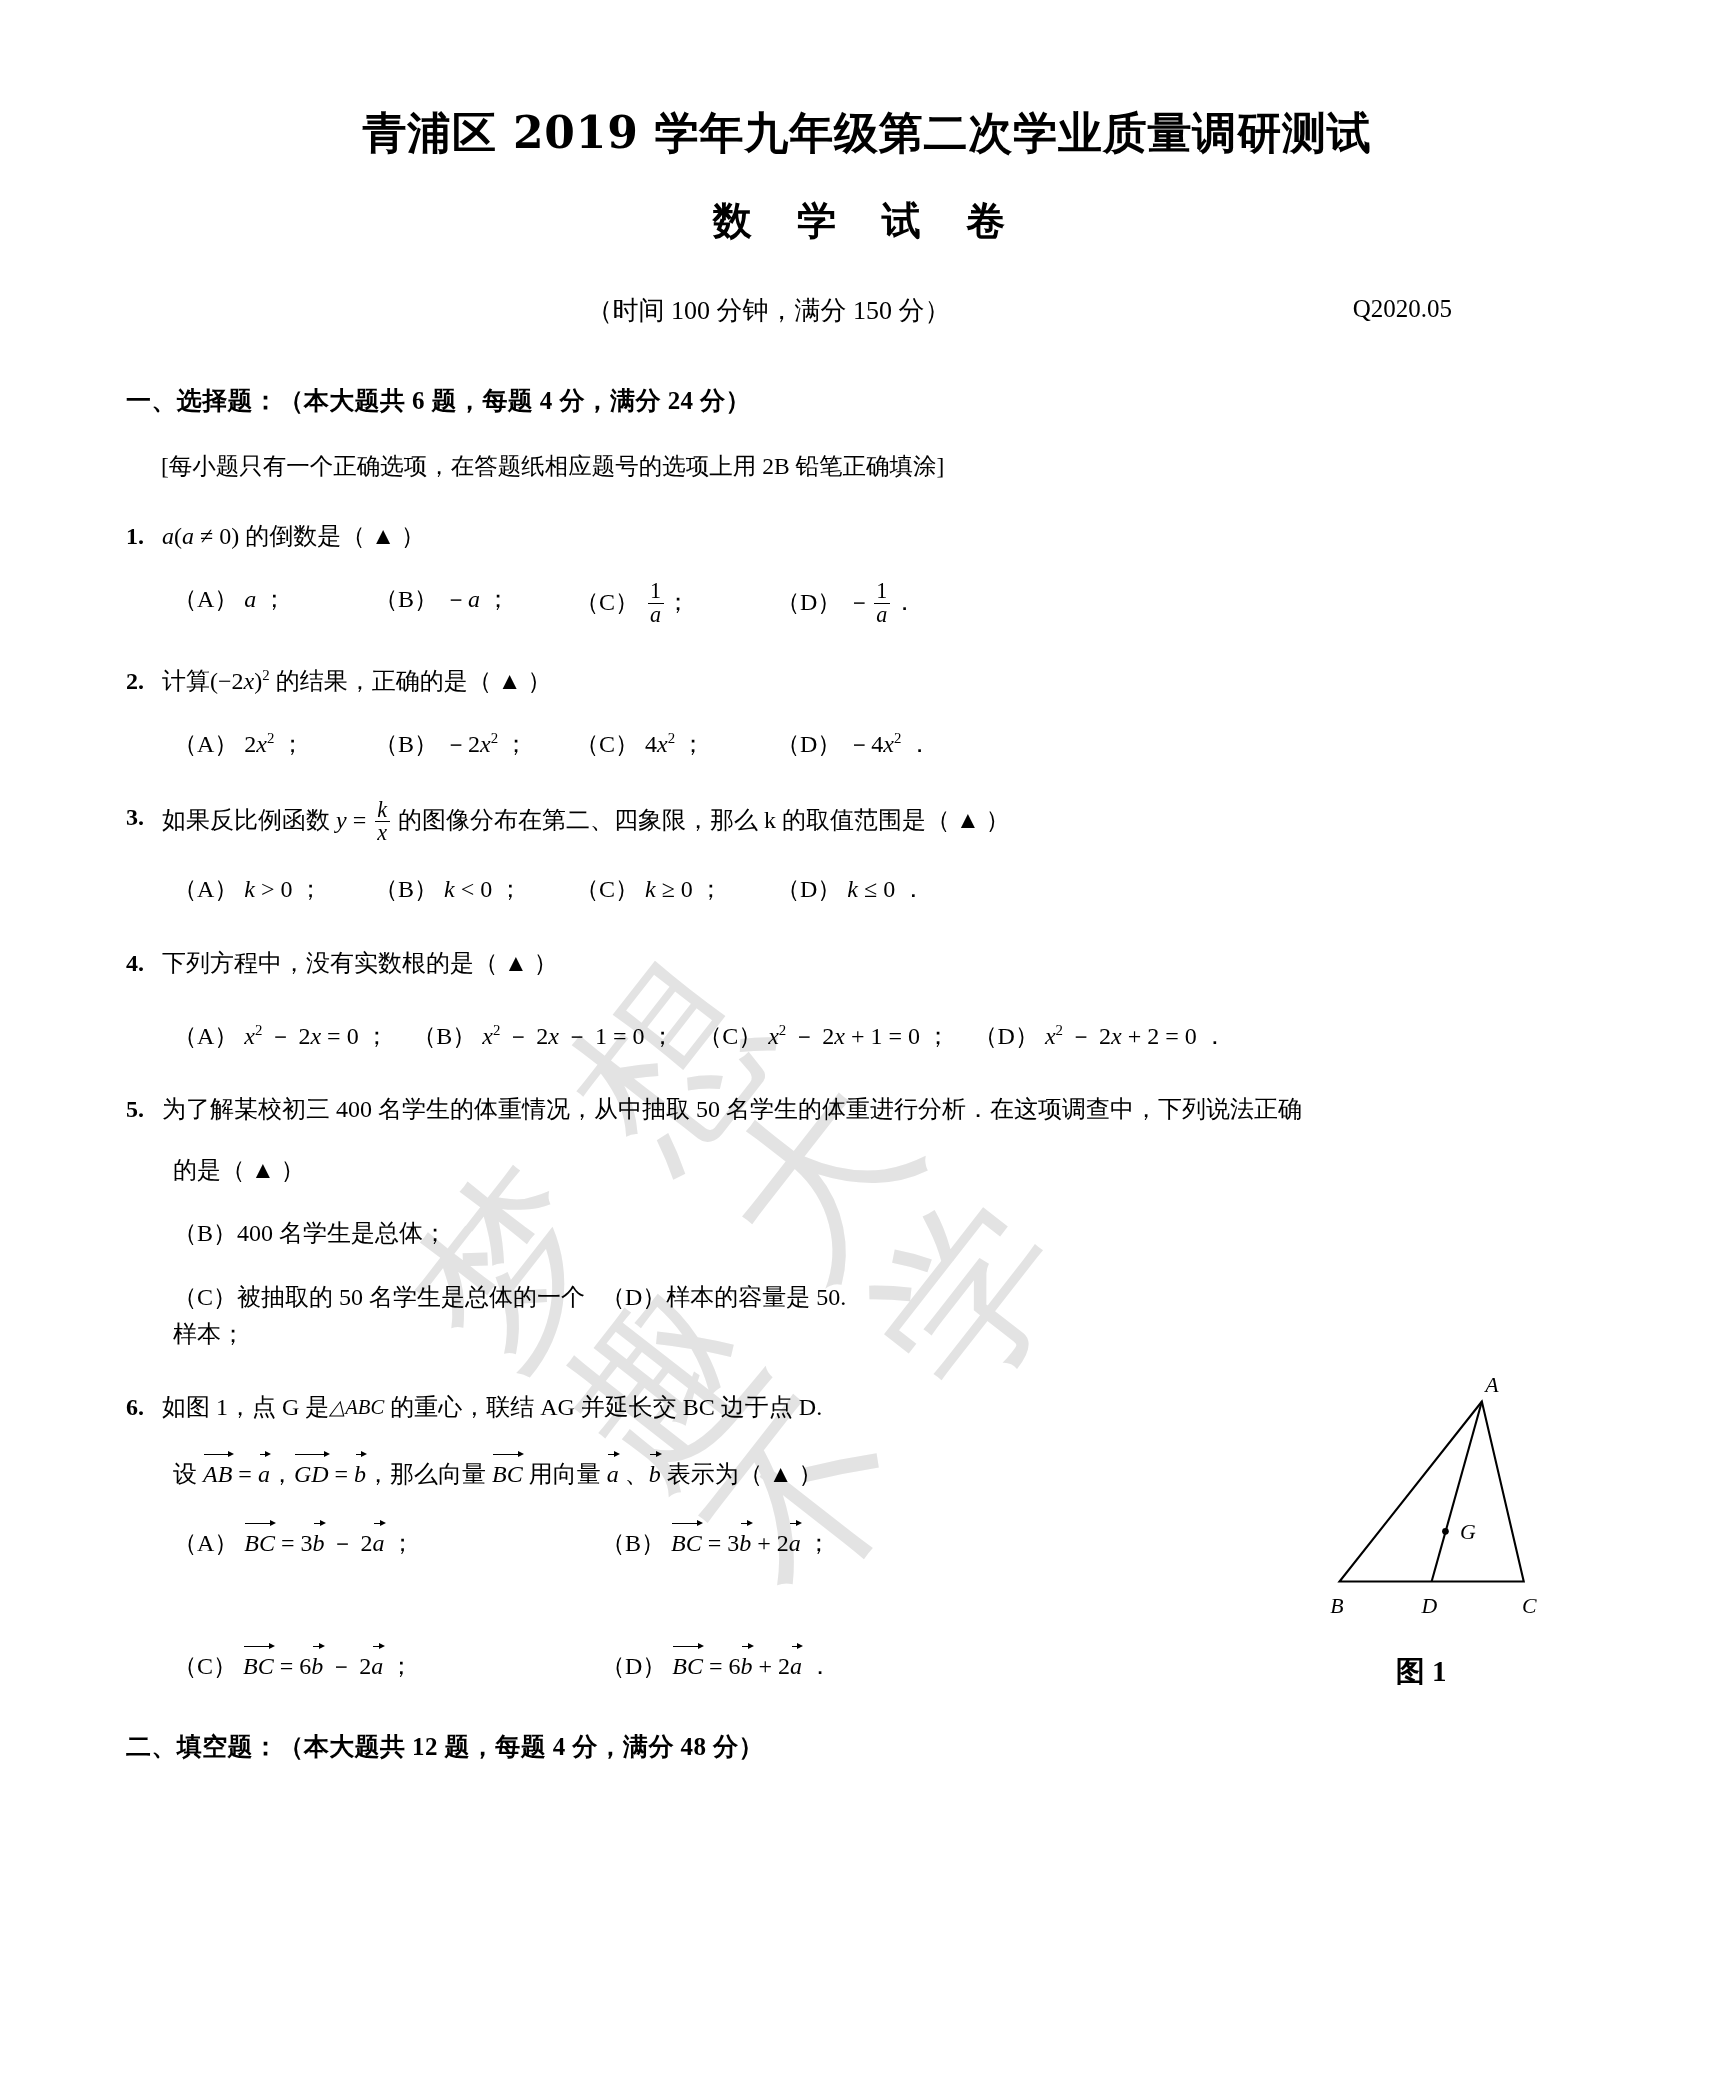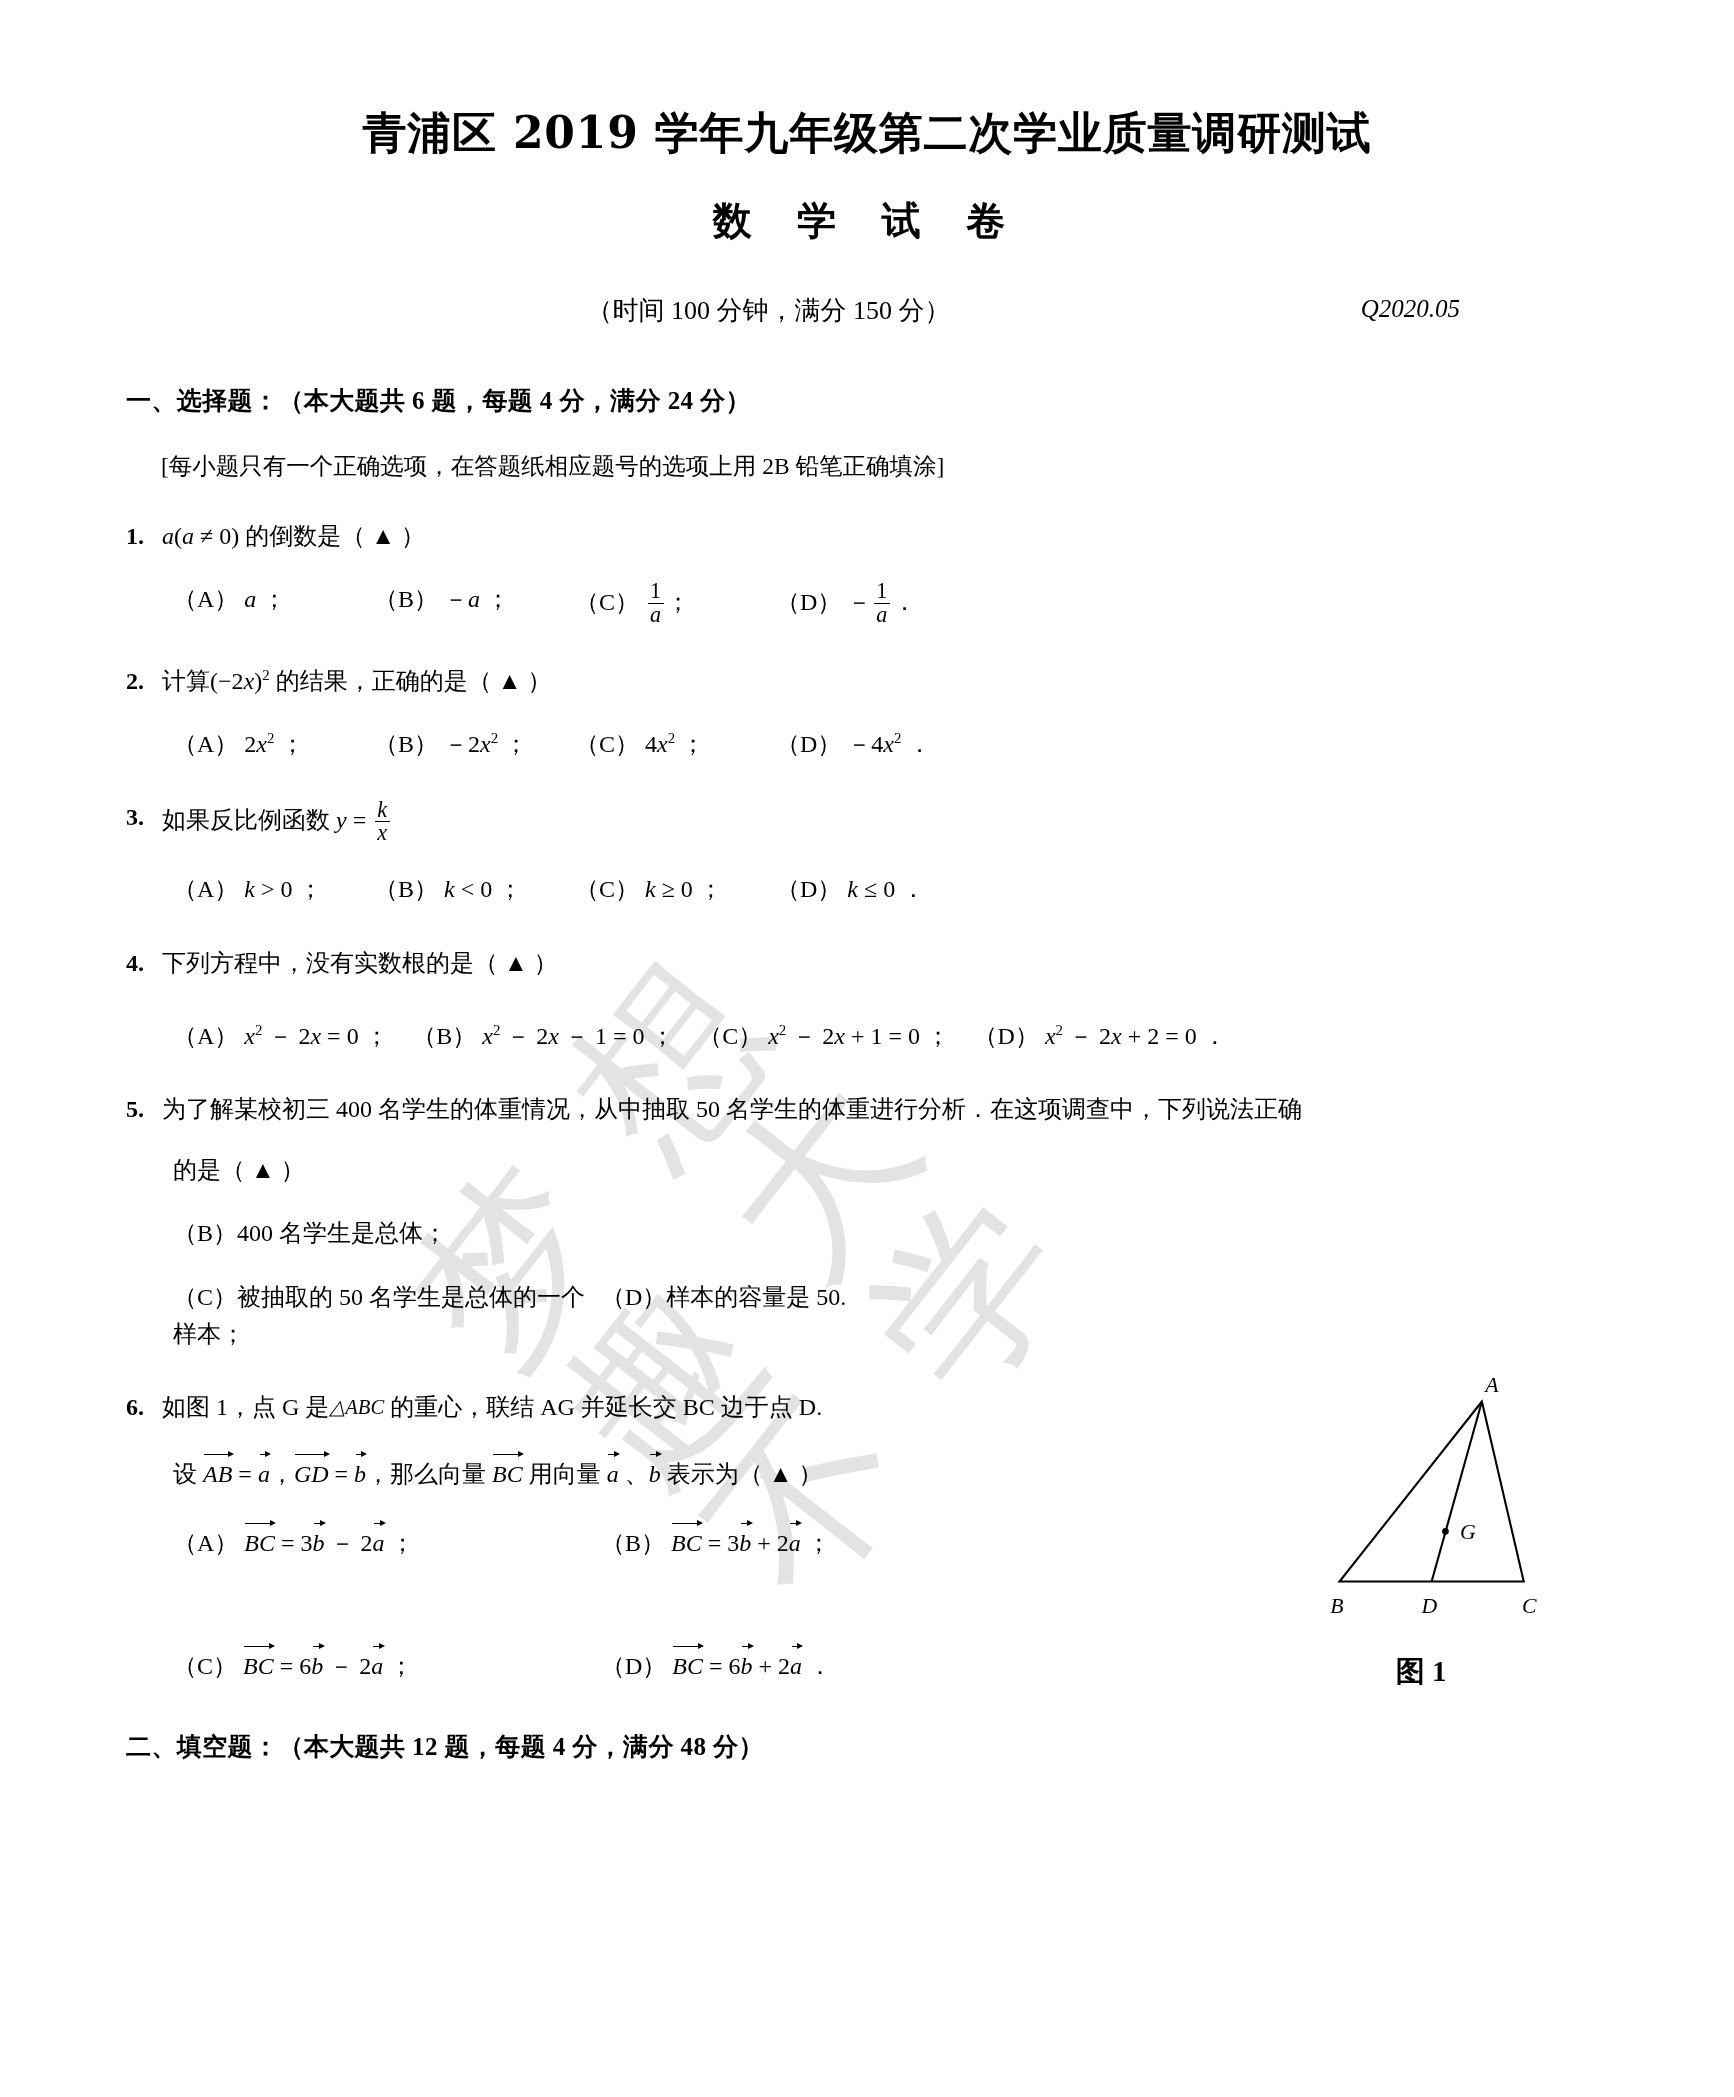--- a/index.html
+++ b/index.html
@@ -73,23 +73,22 @@
     font-size: 26px;
   }
   .meta-time {
     position: absolute;
     left: 4px; right: 0;
     text-align: center;
     padding-right: 201px;
   }
   .meta-code {
     position: absolute;
-    right: 148px;
+    right: 156px;
     top: 2.5px;
-    font-style: italic;
     font-size: 25px;
   }
 
   
   .section-head {
     font-size: 25px;
     font-weight: bold;
     margin-top: 45px;
     letter-spacing: 0.4px;
   }
@@ -247,21 +246,21 @@
         <span class="opt"><span>（C）</span> 4<i class="v">x</i><span class="supn">2</span> ；</span>
         <span class="opt"><span>（D）</span> －4<i class="v">x</i><span class="supn">2</span> ．</span>
       </div>
     </div>
 
     <div class="q">
       <div class="q-stem">
         <span class="q-num">3.</span>
         <span class="q-text">
           <span>如果反比例函数</span>
-          <span><i class="v">y</i> = <span class="frac"><span class="num"><i class="v">k</i></span><span class="den"><i class="v">x</i></span></span></span>
+          <span><i class="v">y</i> = <span class="frac"><span class="num"><i class="v">k</i></span><span class="den"><i class="v">x</i></span></span></span><span> 的图像分布在第二、四象限，那么 k 的取值范围是（ ▲ ）</span>
         </span>
       </div>
       <div class="opts four">
         <span class="opt"><span>（A）</span> <i class="v">k</i> &gt; 0 ；</span>
         <span class="opt"><span>（B）</span> <i class="v">k</i> &lt; 0 ；</span>
         <span class="opt"><span>（C）</span> <i class="v">k</i> ≥ 0 ；</span>
         <span class="opt"><span>（D）</span> <i class="v">k</i> ≤ 0 ．</span>
       </div>
     </div>
 

